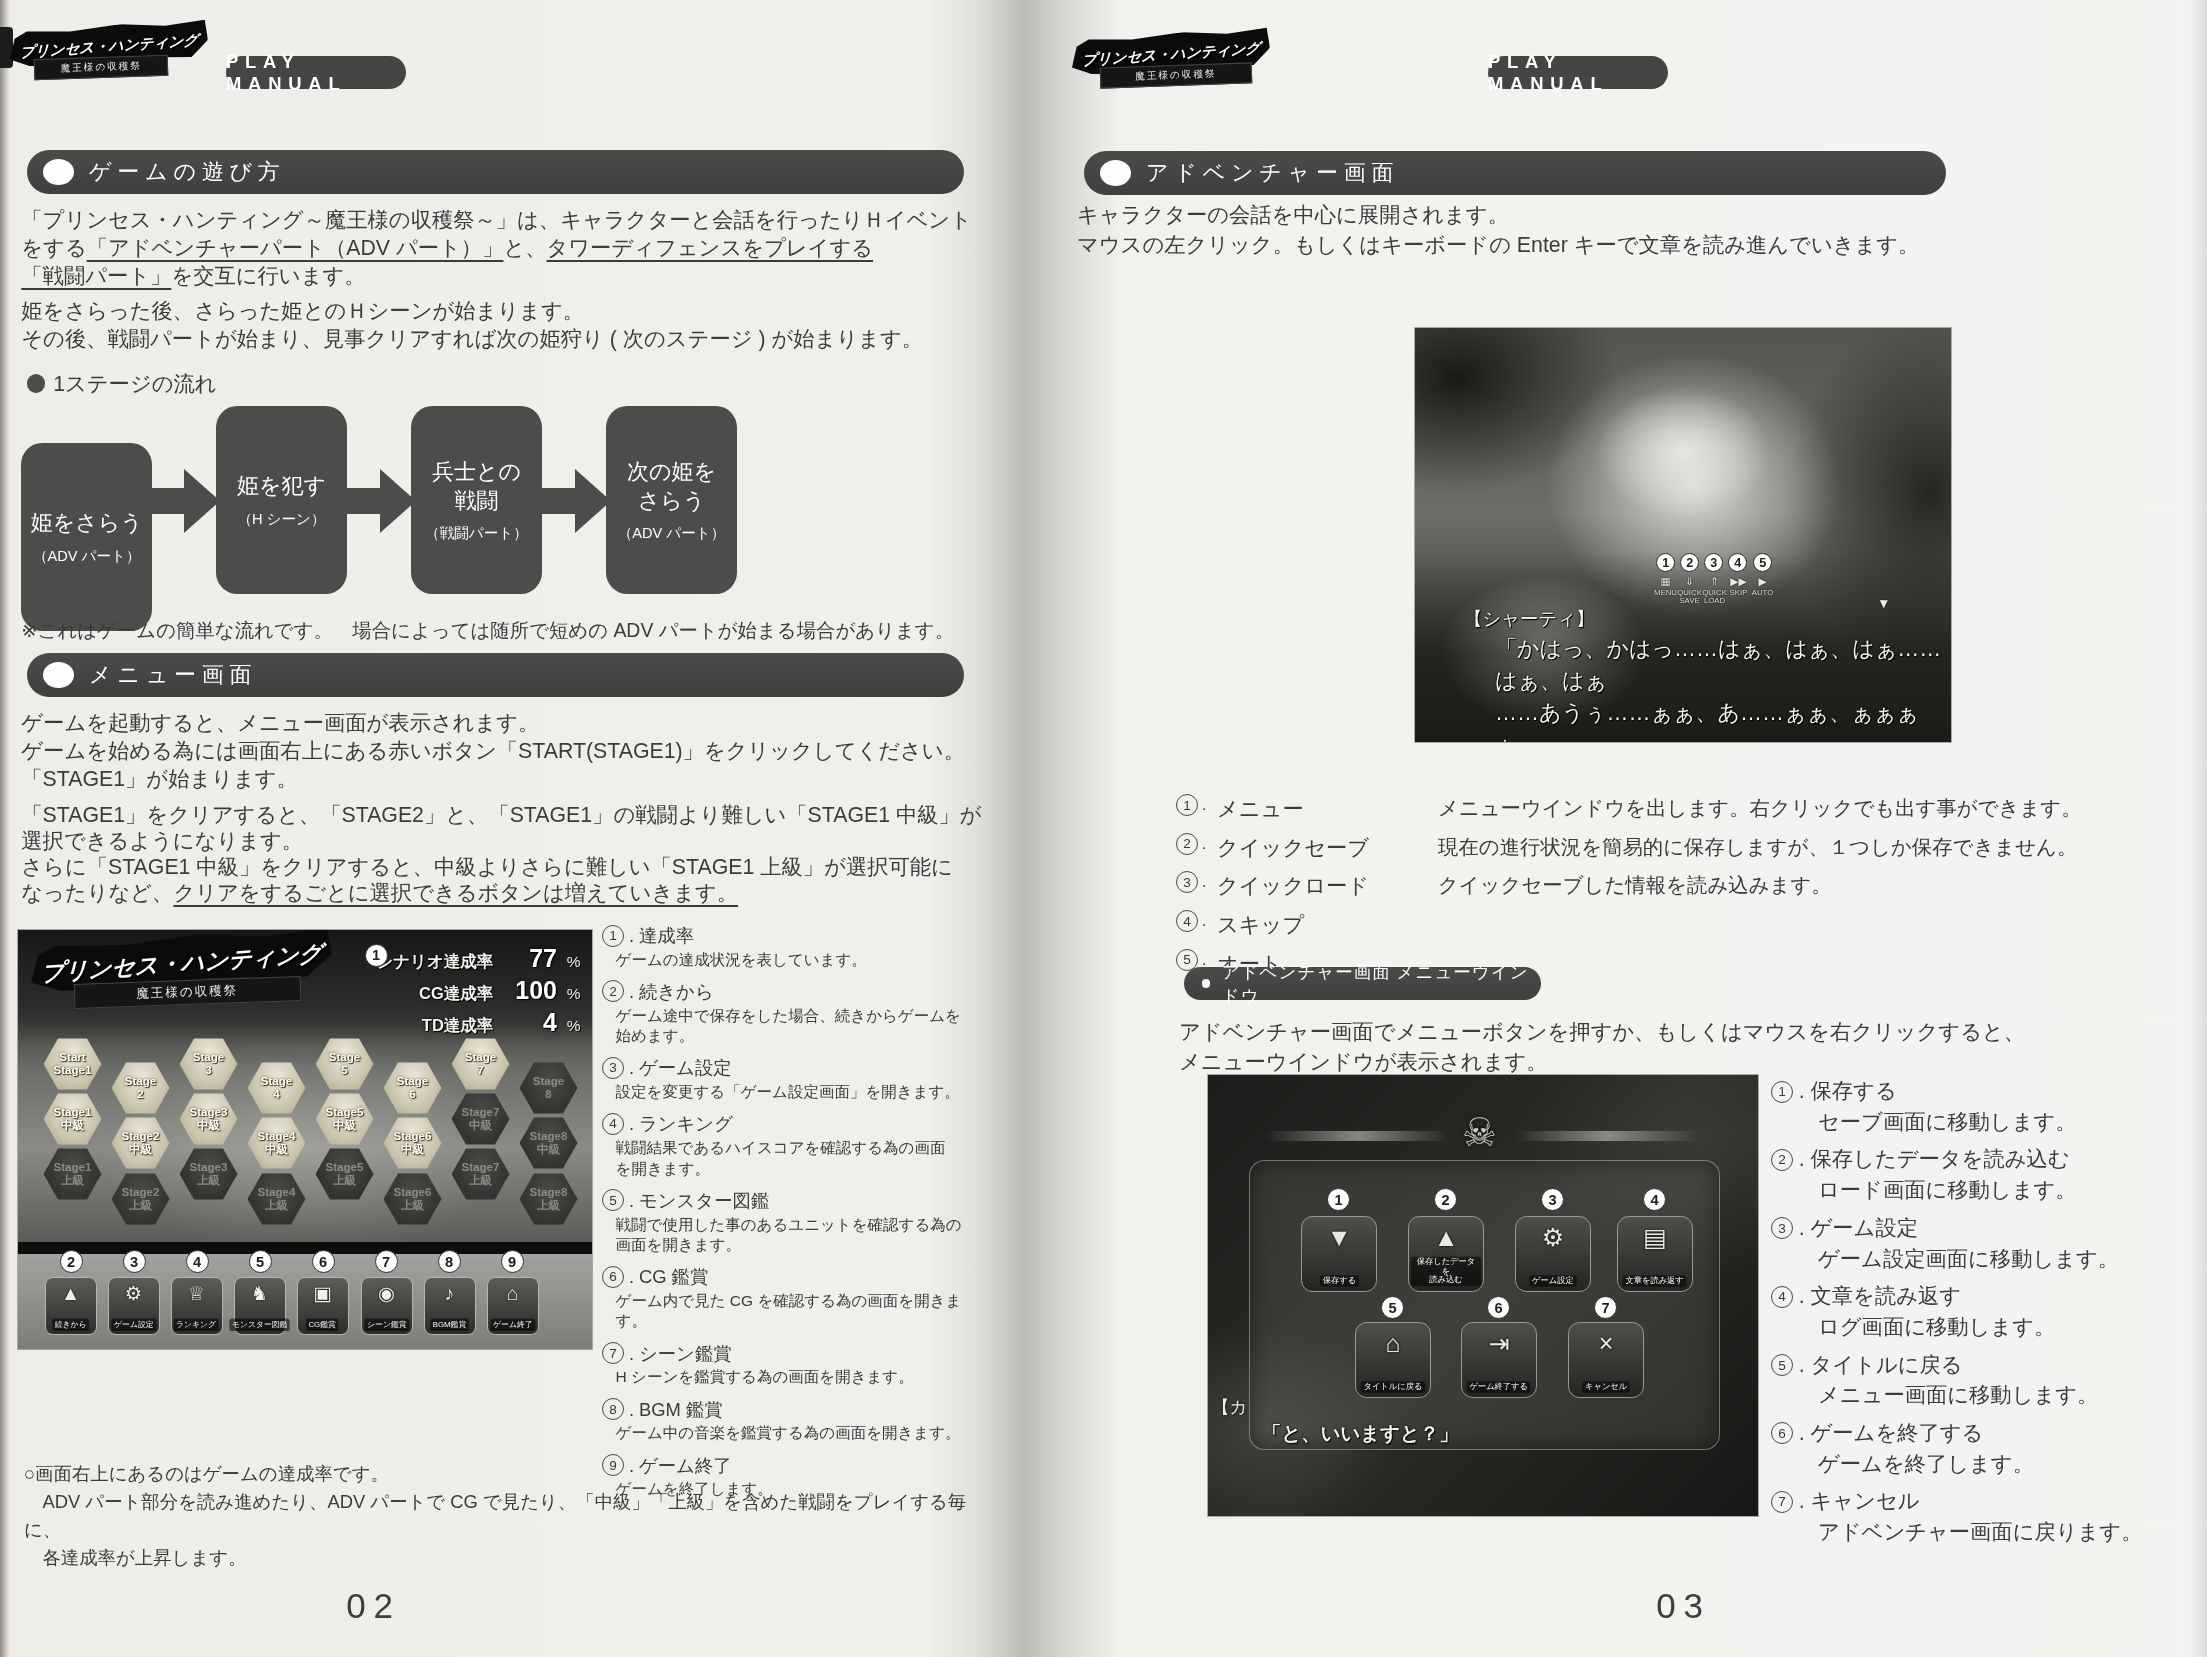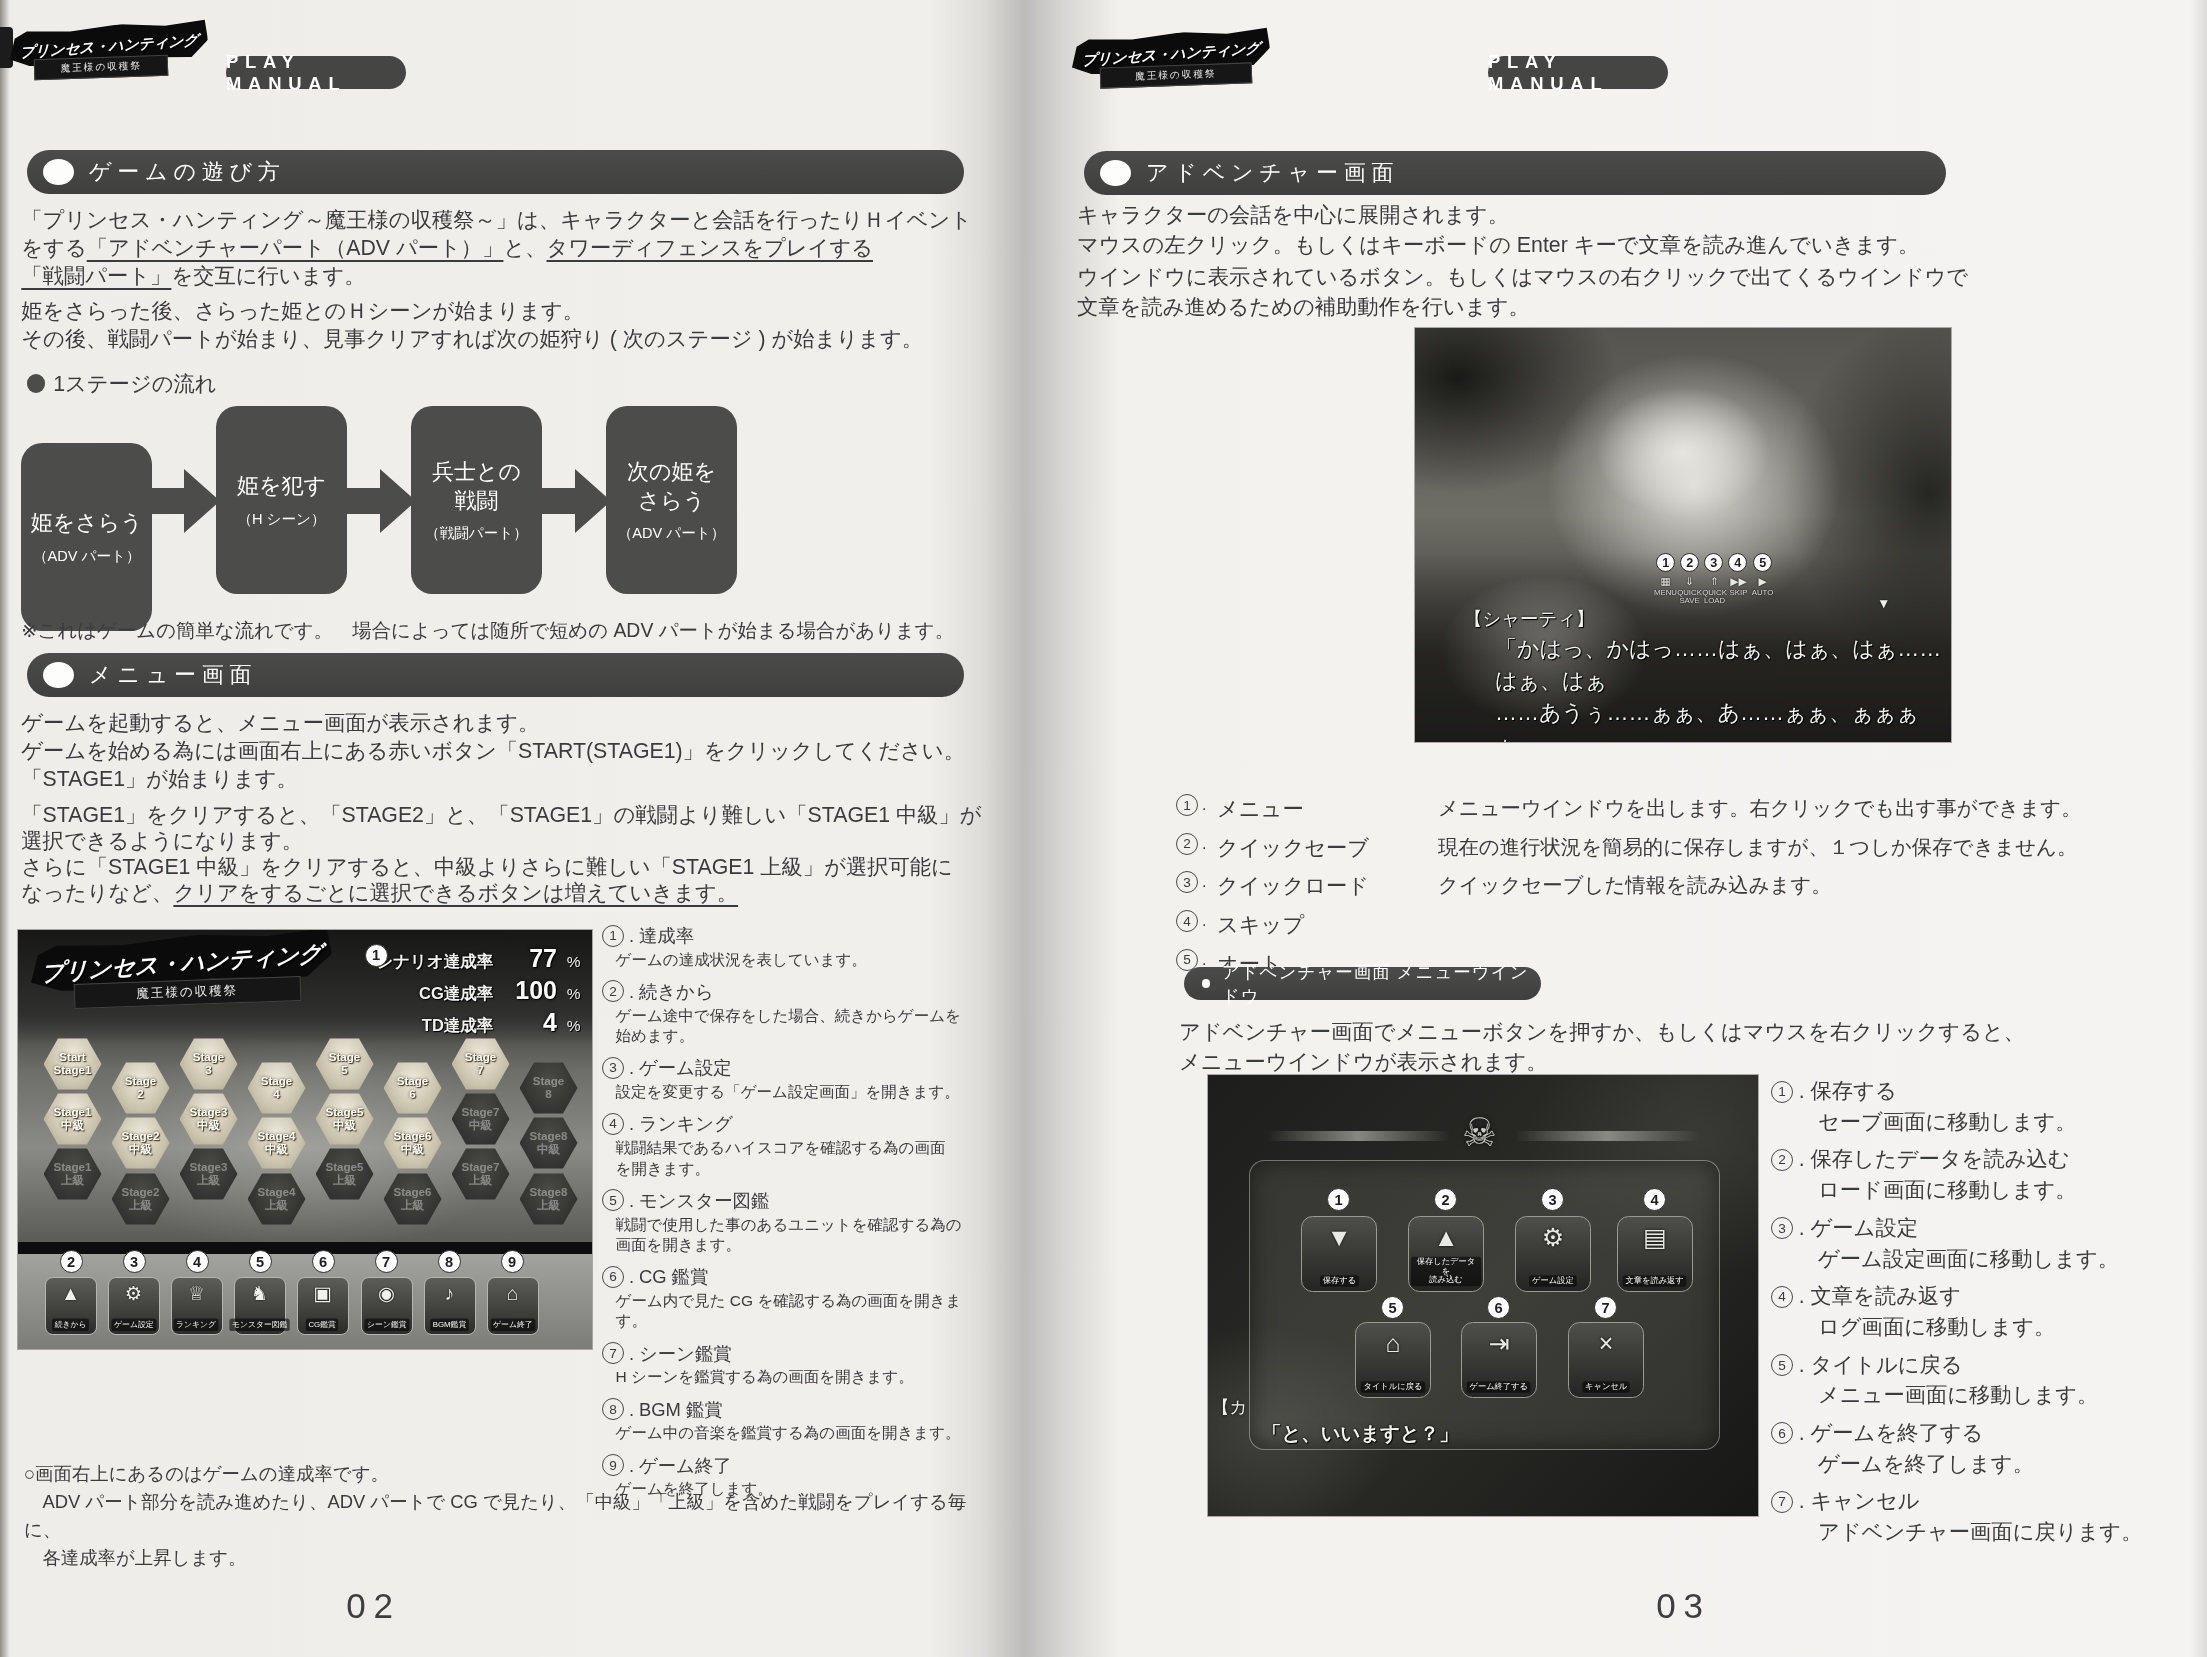--- a/index.html
+++ b/index.html
@@ -403,22 +403,20 @@
     <span class="ls">魔王様の収穫祭</span>
   </div>
   <div class="abs badge" style="left:1488px;top:56px;width:180px;height:33px;">PLAY MANUAL</div>
 
   <div class="abs hpill" style="left:1084px;top:151px;width:862px;height:44px;">
     <span class="hpill-dot"></span>
     <span class="hpill-t">アドベンチャー画面</span>
   </div>
   <div class="abs bt31" style="left:1077px;top:200px;width:1116px;">キャラクターの会話を中心に展開されます。
 マウスの左クリック。もしくはキーボードの Enter キーで文章を読み進んでいきます。</div>
-  <div class="abs bt31" style="left:1077px;top:262px;width:1116px;">ウインドウに表示されているボタン。もしくはマウスの右クリックで出てくるウインドウで
-文章を読み進めるための補助動作を行います。</div>
 
   <div class="abs shotB">
     <div class="txtshade"></div>
     <span class="mk mk20" style="left:241px;top:225px;">1</span>
     <span class="mk mk20" style="left:265px;top:225px;">2</span>
     <span class="mk mk20" style="left:289px;top:225px;">3</span>
     <span class="mk mk20" style="left:313px;top:225px;">4</span>
     <span class="mk mk20" style="left:338px;top:225px;">5</span>
     <div class="advbtn" style="left:229px;">
       <span class="advbtn-ico">▦</span>

